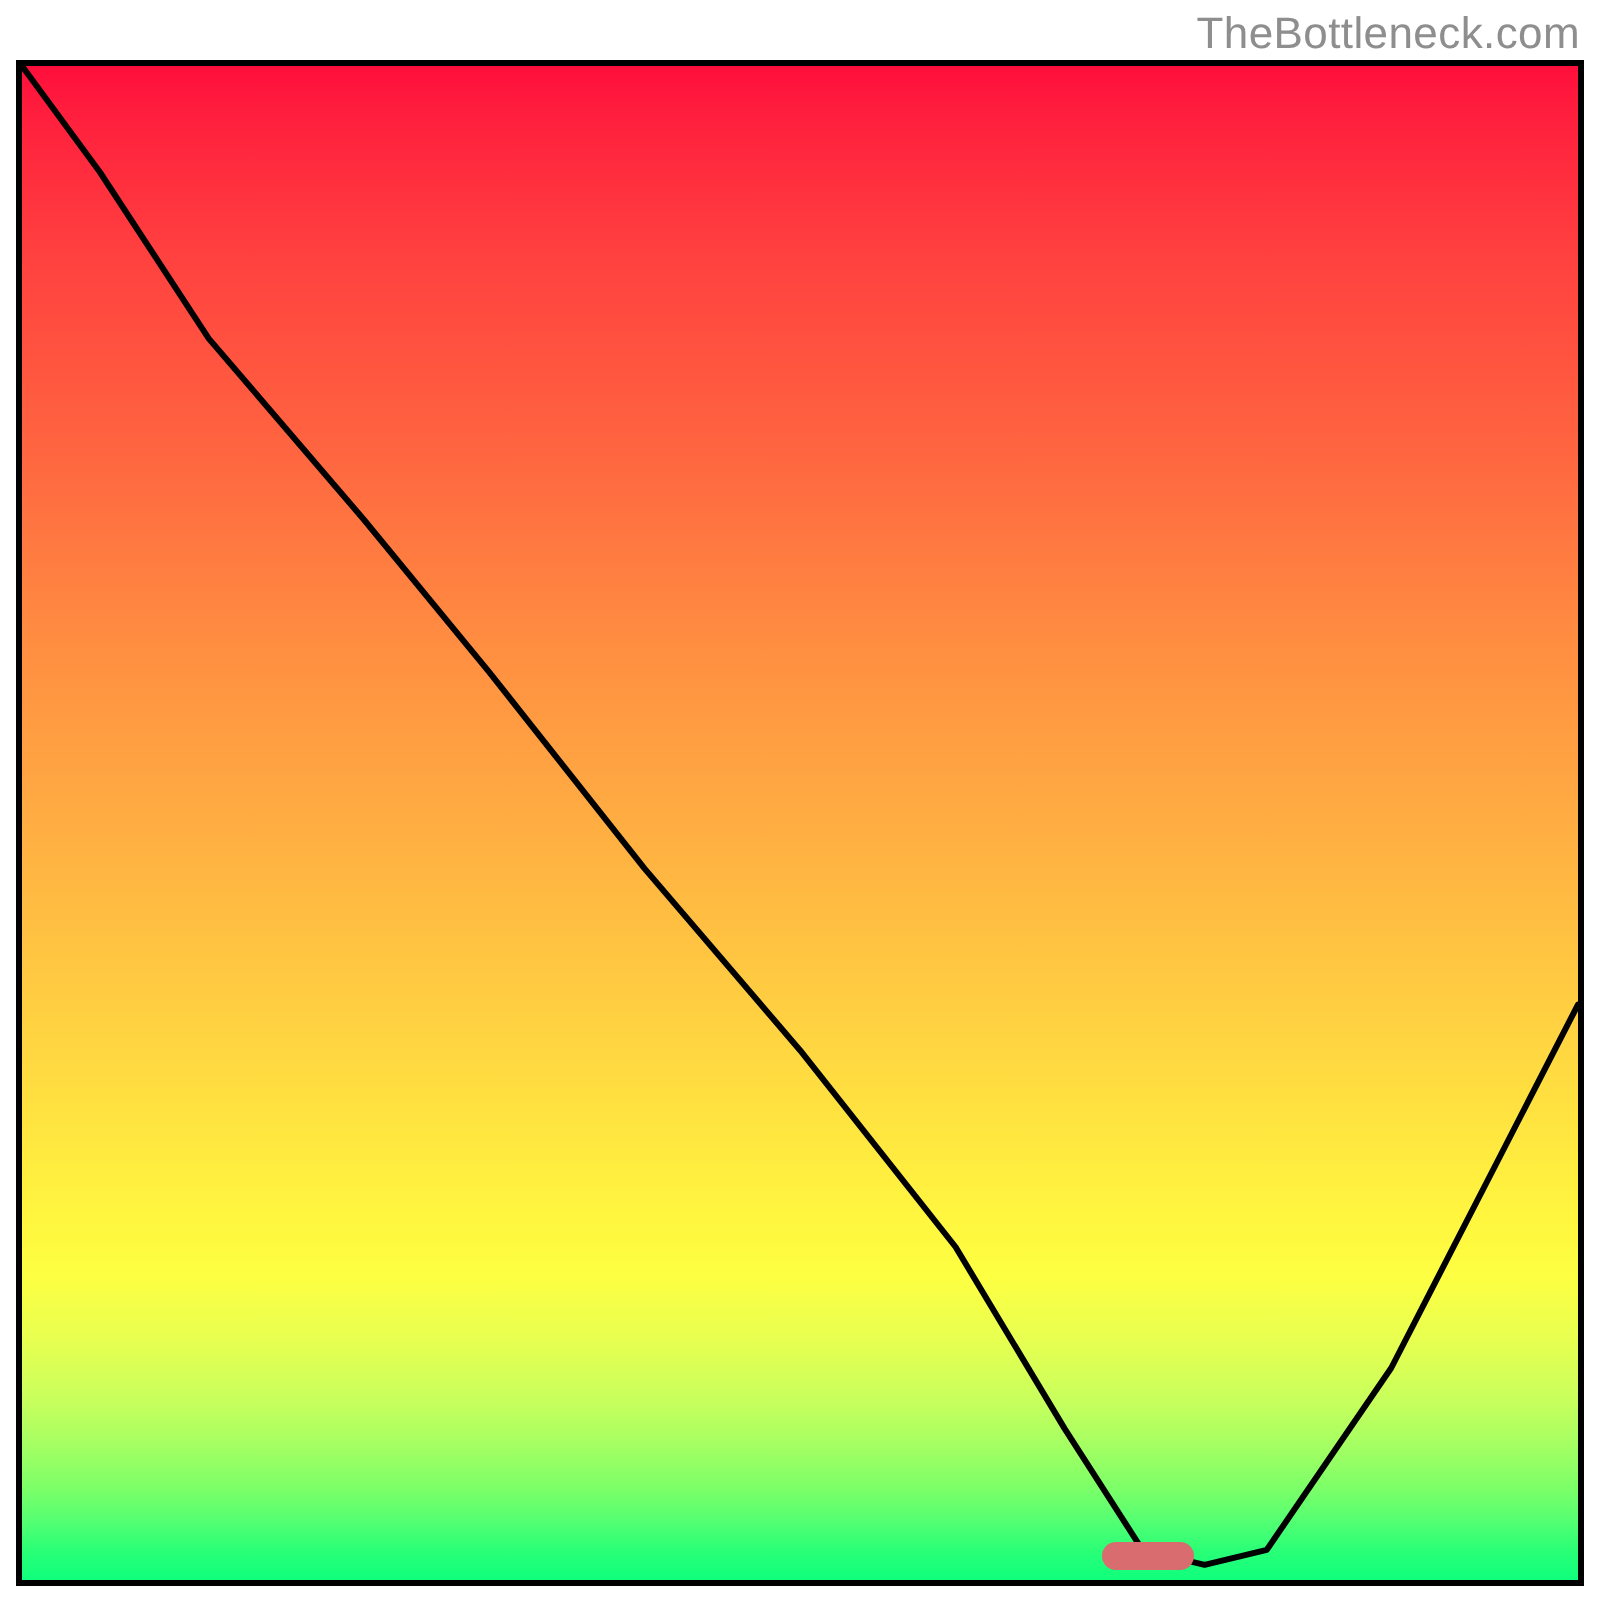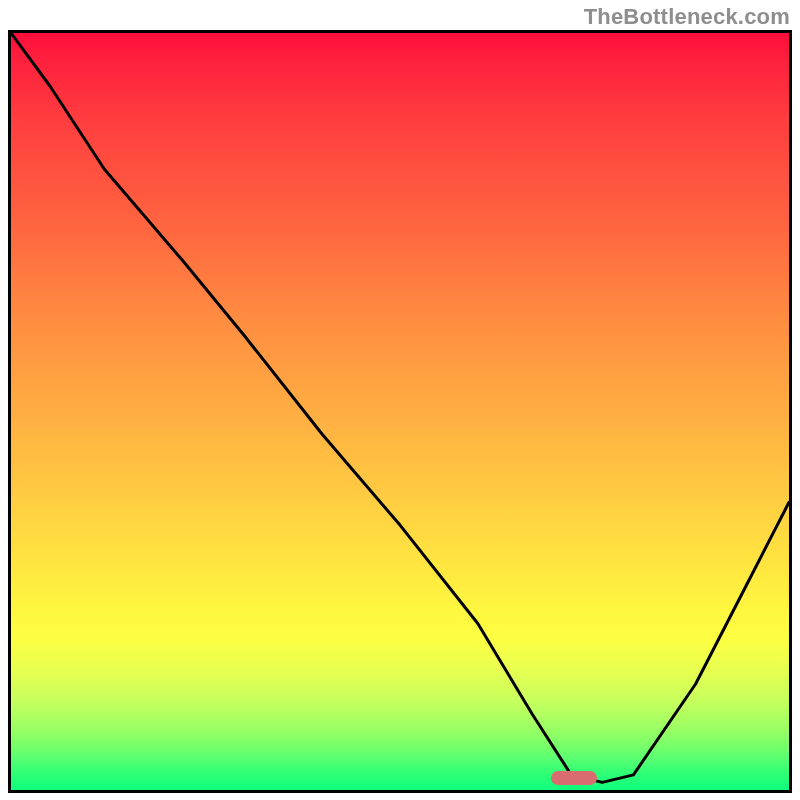--- a/index.html
+++ b/index.html
@@ -55,21 +55,21 @@
     height: 14px;
     background: #d86c6f;
     border-radius: 7px;
   }
   .watermark {
     position: absolute;
     top: 4px;
     right: 10px;
     font-family: Arial, Helvetica, sans-serif;
     font-size: 22px;
-    font-weight: 700;
+    font-weight: 400;
     color: #8e8e8e;
     letter-spacing: 0.2px;
   }
 </style>
 </head>
 <body>
 
 <div class="watermark">TheBottleneck.com</div>
 
 <div class="frame">

